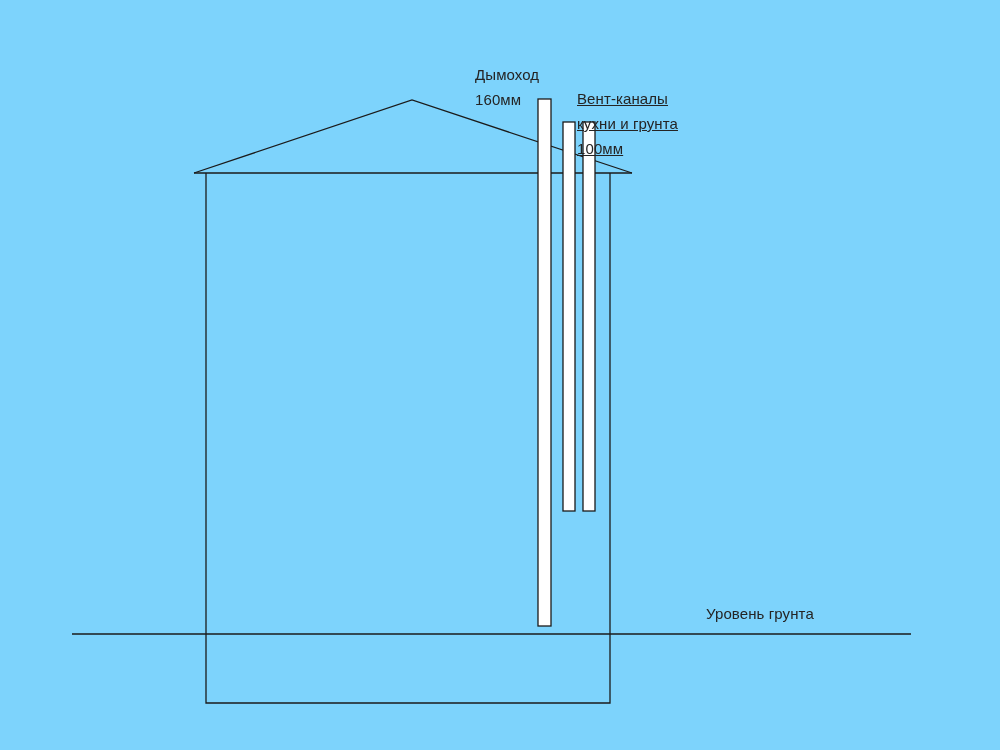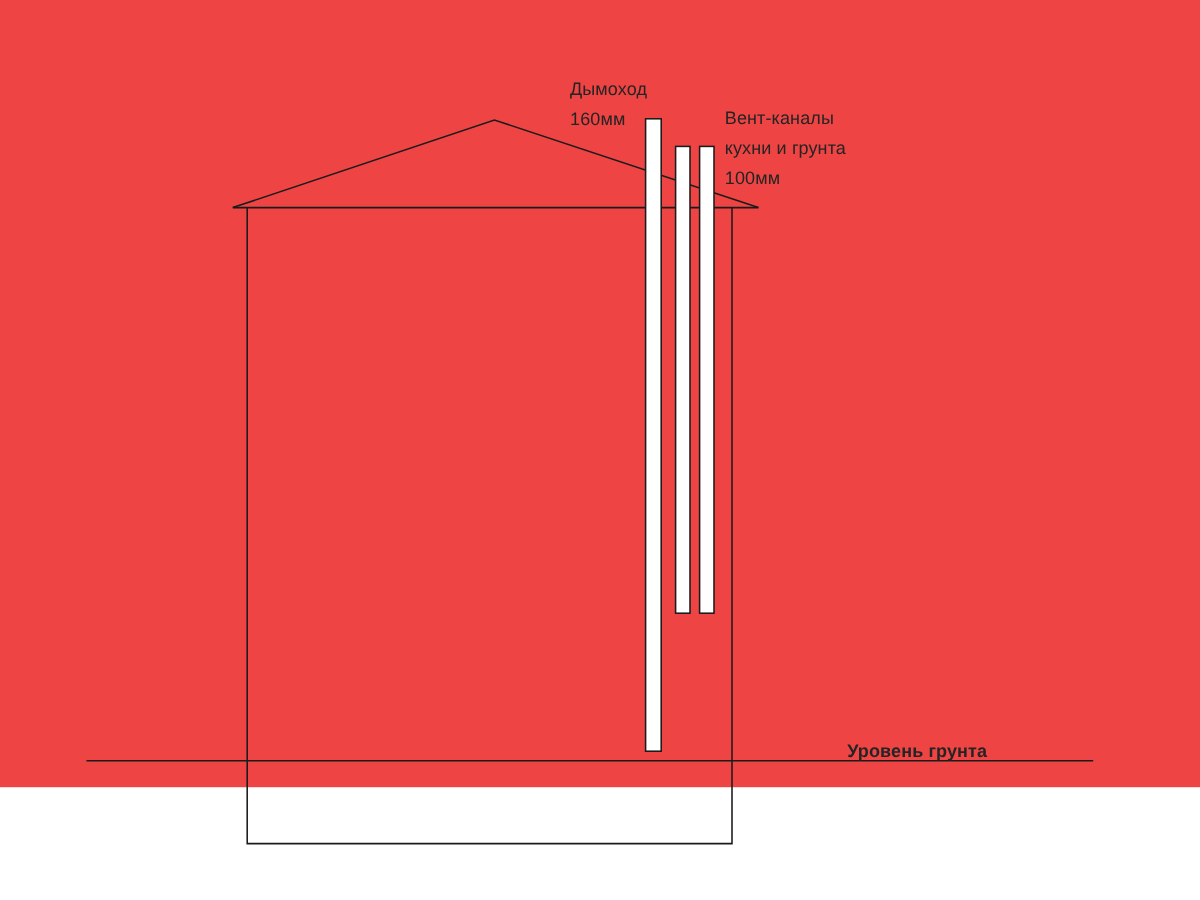--- a/index.html
+++ b/index.html
@@ -9,43 +9,43 @@
   }
   body {
     width: 1000px;
     height: 750px;
     font-family: "Liberation Sans", "DejaVu Sans", sans-serif;
     overflow: hidden;
   }
   #diagram-root {
     position: relative;
     width: 1000px;
-    height: 656px;
-    background: #ef4444;
+    height: 750px;
+    background: #7dd3fc;
   }
   svg.drawing {
     position: absolute;
     left: 0;
     top: 0;
     width: 1000px;
     height: 750px;
     display: block;
   }
   .label {
     position: absolute;
     font-family: "Liberation Sans", "DejaVu Sans", sans-serif;
     font-size: 15px;
     line-height: 25px;
     color: #242424;
     white-space: nowrap;
     letter-spacing: 0.1px;
   }
   #label-chimney { left: 475px; top: 62px; }
-  #label-vents   { left: 604px; top: 86px; }
-  #label-ground  { left: 706px; top: 614px; font-weight: bold; }
+  #label-vents   { left: 577px; top: 86px; text-decoration: underline; }
+  #label-ground  { left: 706px; top: 601px; }
 </style>
 </head>
 <body>
 
 <div id="diagram-root">
 
   <svg class="drawing" viewBox="0 0 1000 750">
     <g fill="none" stroke="#1b1b1b" stroke-width="1.3" stroke-linecap="butt" stroke-linejoin="miter">
 
       <path d="M 194 173 L 412 100 L 632 173"></path>

